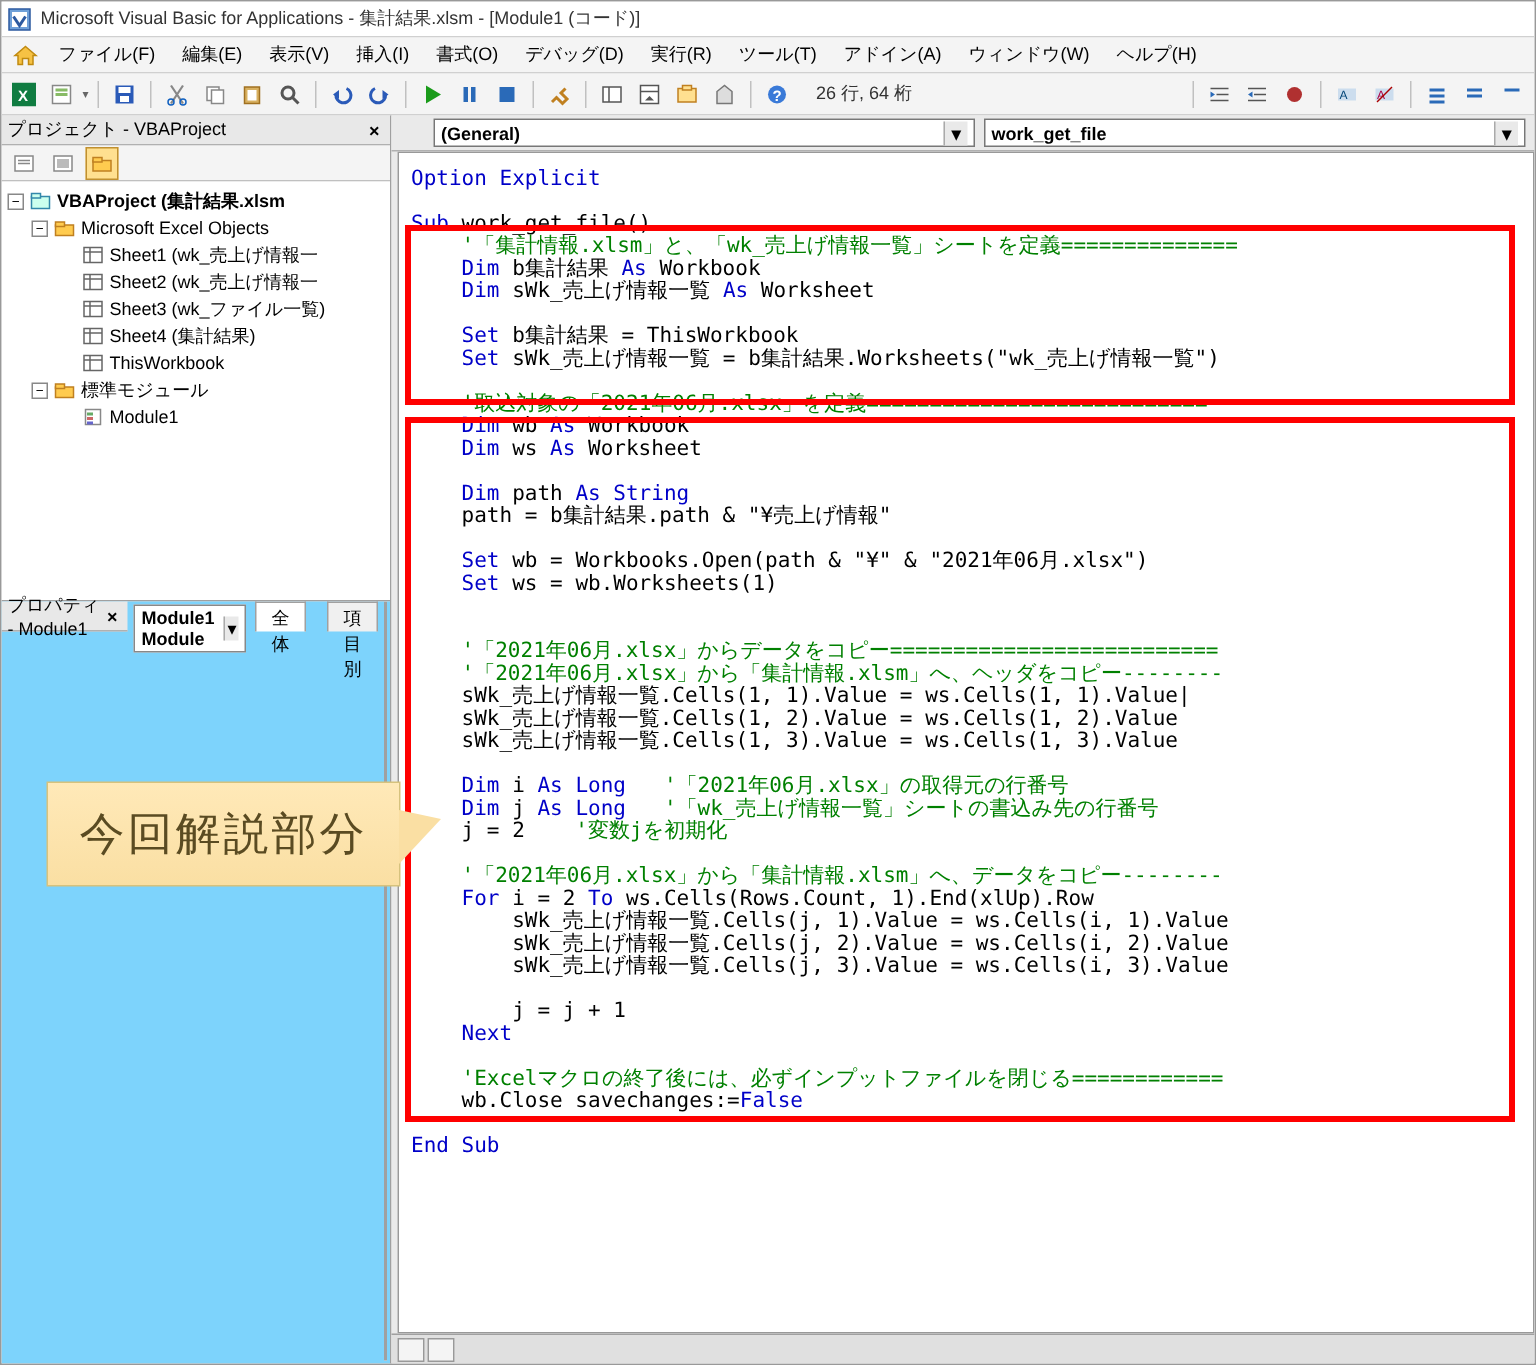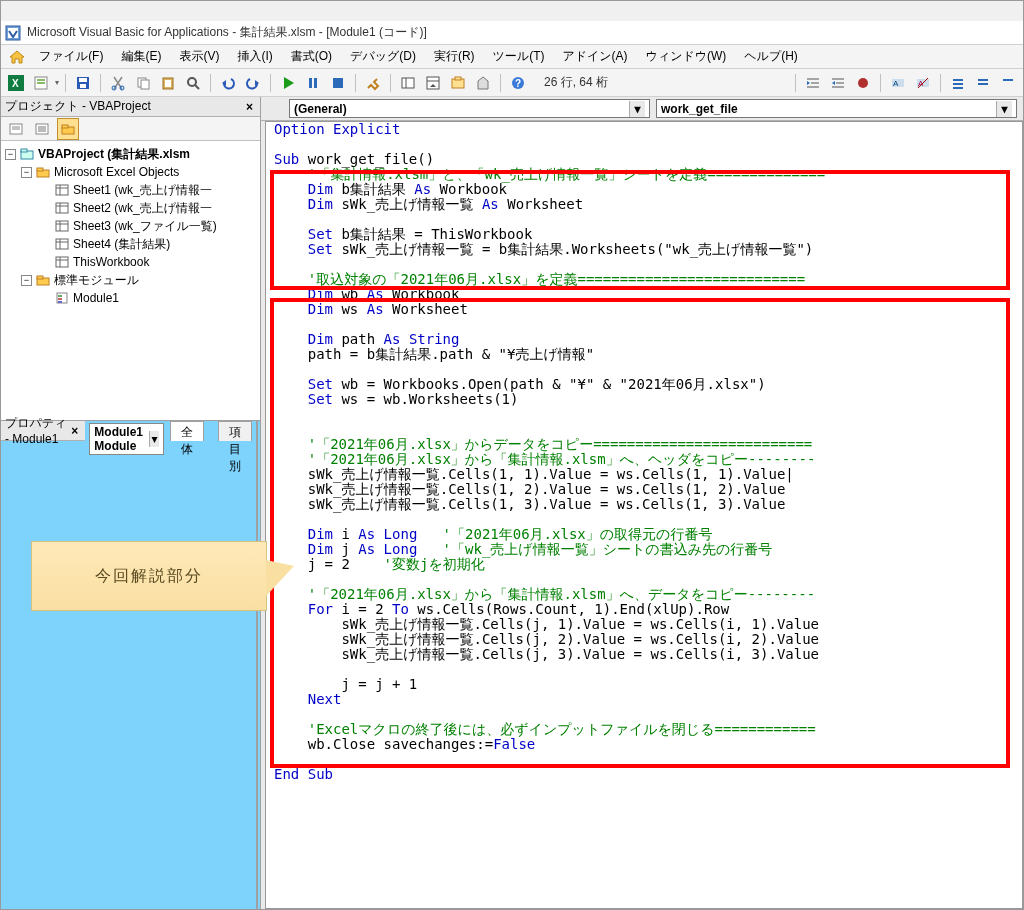--- a/index.html
+++ b/index.html
@@ -14,21 +14,20 @@
     border: 1px solid #999;
   }
   .titlebar {
     height: 24px;
     background: #fff;
     display: flex;
     align-items: center;
     padding: 0 4px;
     border-bottom: 1px solid #d0d0d0;
     gap: 6px;
-    margin-top: 20px;
   }
   .app-icon {
     width: 16px; height: 16px;
     display: grid; place-items: center;
   }
   .title-text { color: #333; font-size: 12px; }
   .menubar {
     height: 24px;
     display: flex;
     align-items: center;
@@ -161,26 +160,26 @@
   .prop-row { display: flex; border-bottom: 1px solid #d0d0d0; height: 18px; text-align: center; }
   .prop-cell-l {
     width: 50%; padding: 1px 4px; border-right: 1px solid #d0d0d0;
     background: #dde6f7;
   }
   .prop-cell-r { width: 50%; padding: 1px 4px; background: #fff; }
 
   
   .callout {
     position: absolute;
-    left: 30px; top: 540px;
+    left: 30px; top: 520px;
     width: 236px; height: 70px;
     background: linear-gradient(#ffe9b8, #fadfa3);
     border: 1px solid #d6c27d;
     display: grid; place-items: center;
-    font-size: 16px;
+    font-size: 30px;
     color: #5a4b22;
     letter-spacing: 2px;
   }
   .callout::after {
     content: "";
     position: absolute;
     right: -28px; top: 18px;
     width: 0; height: 0;
     border-left: 28px solid #fadfa3;
     border-top: 6px solid transparent;
@@ -216,21 +215,21 @@
     background: #fff;
     margin: 0 0 0 4px;
     border: 1px solid #999;
     position: relative;
     overflow: hidden;
   }
   .code {
     font-family: "MS Gothic", Consolas, monospace;
     font-size: 14px;
     line-height: 15px;
-    padding: 0 8px;
+    padding: 10px 8px;
     white-space: pre;
     color: #000;
   }
   .kw { color: #0000c8; }
   .cm { color: #008000; }
   .redbox {
     position: absolute;
     border: 4px solid #ff0000;
     pointer-events: none;
   }

